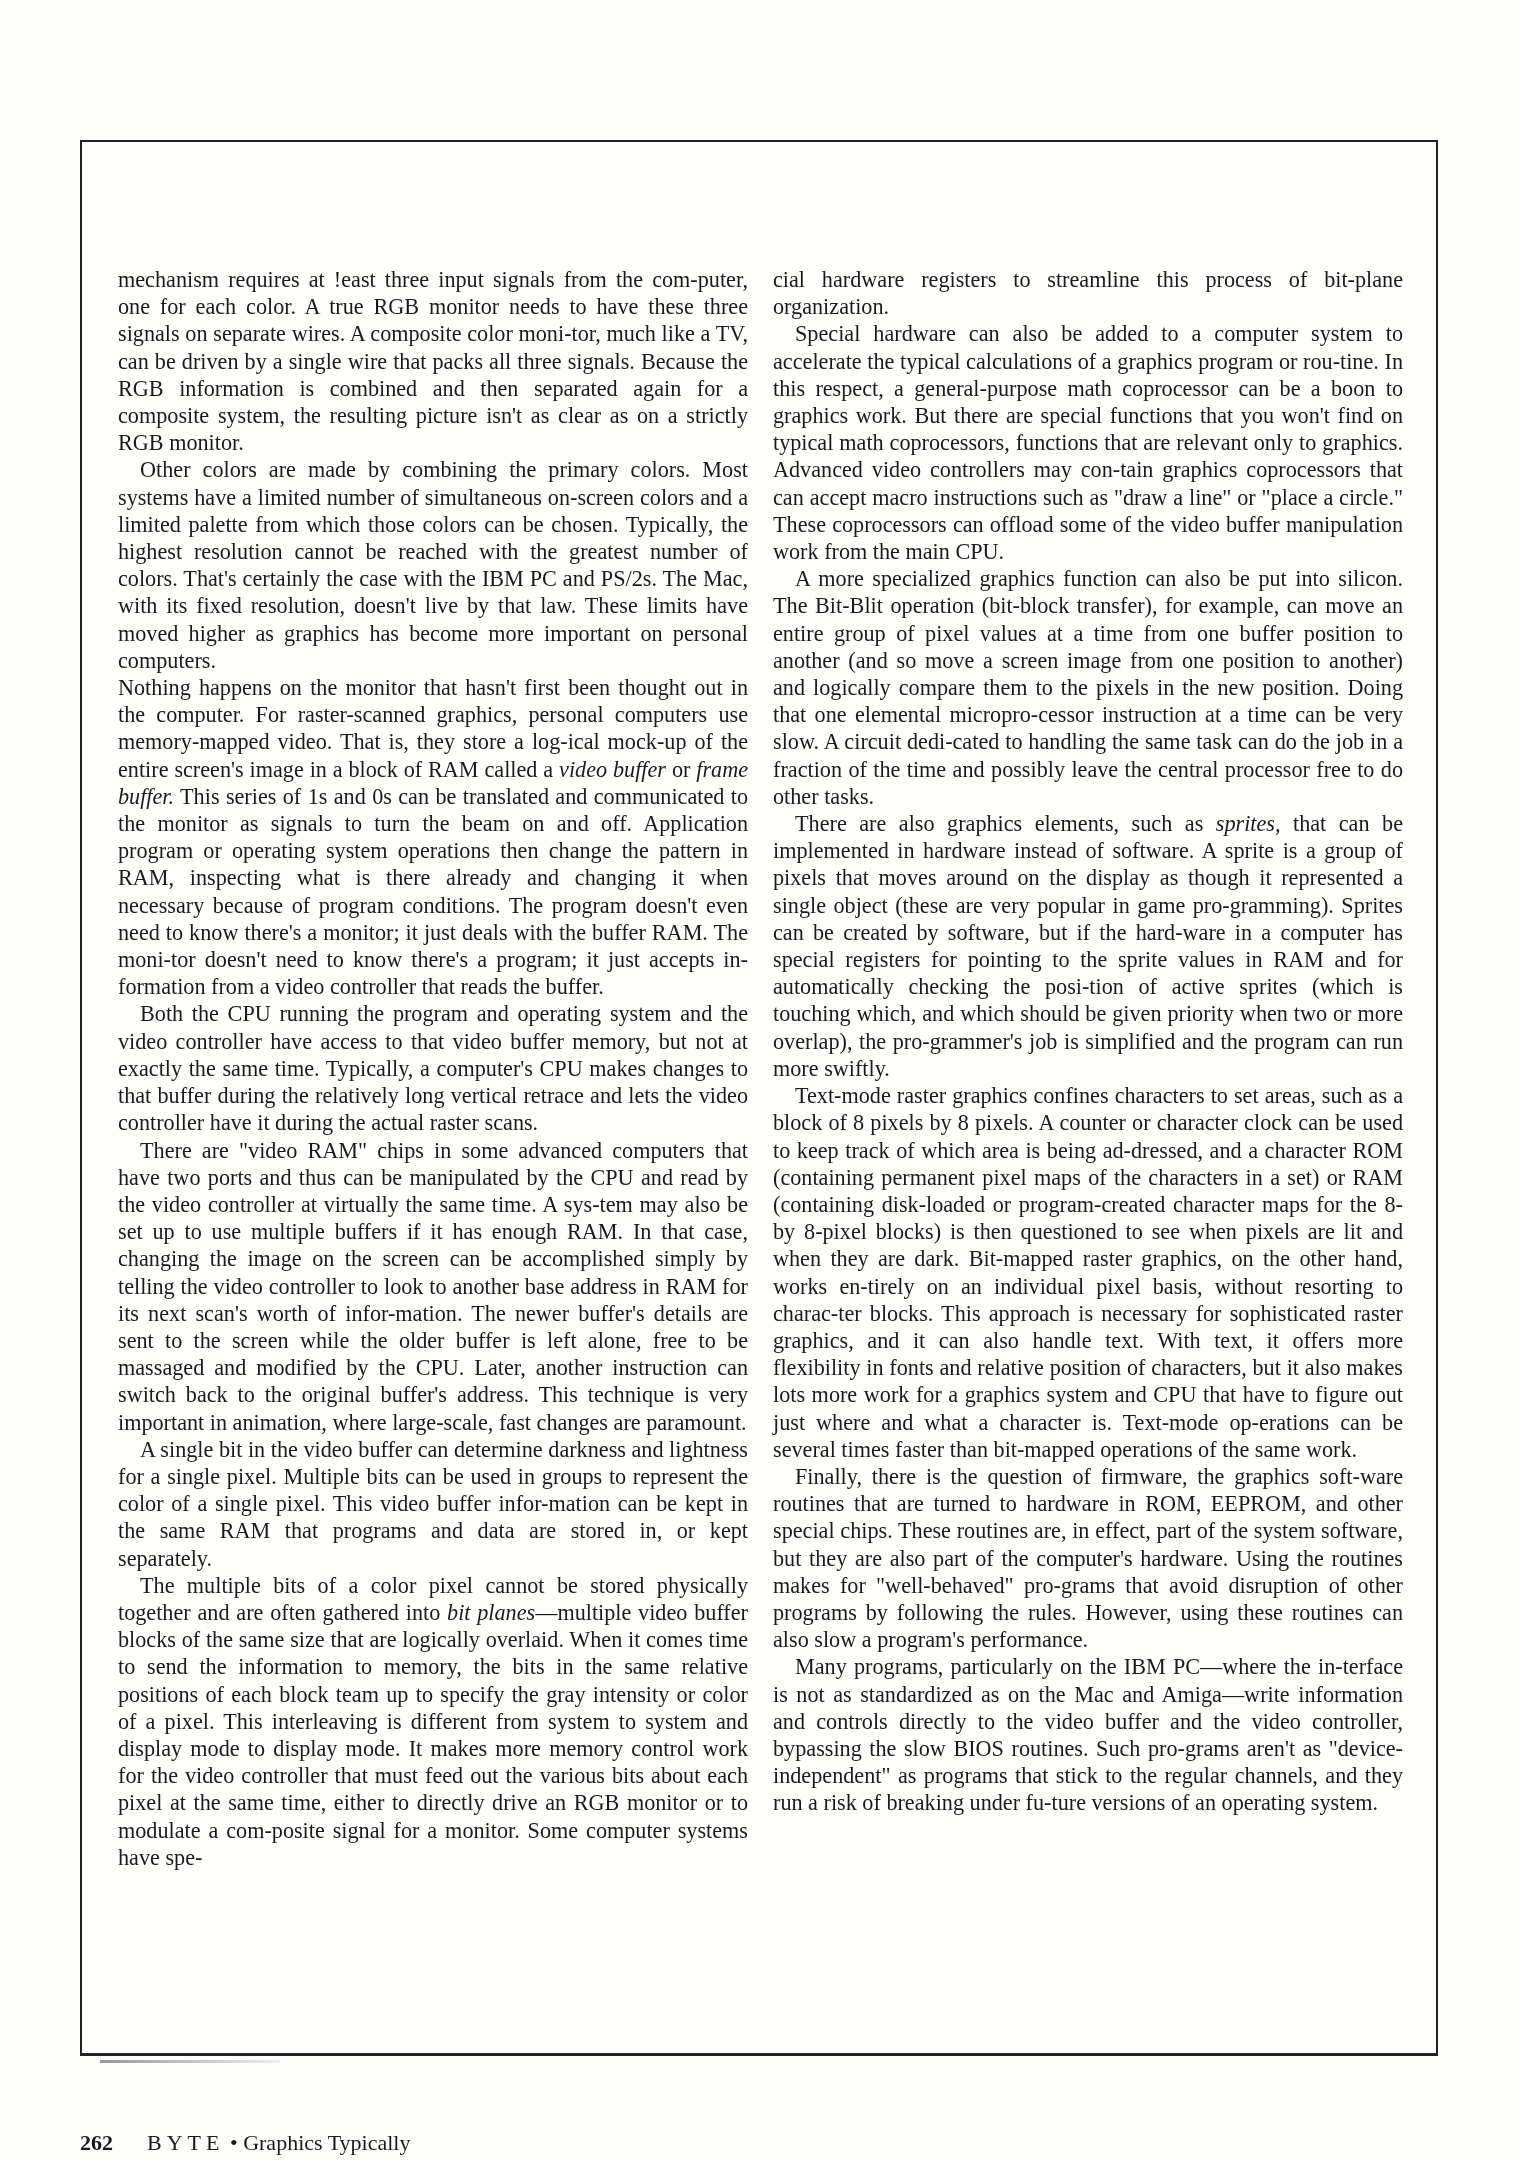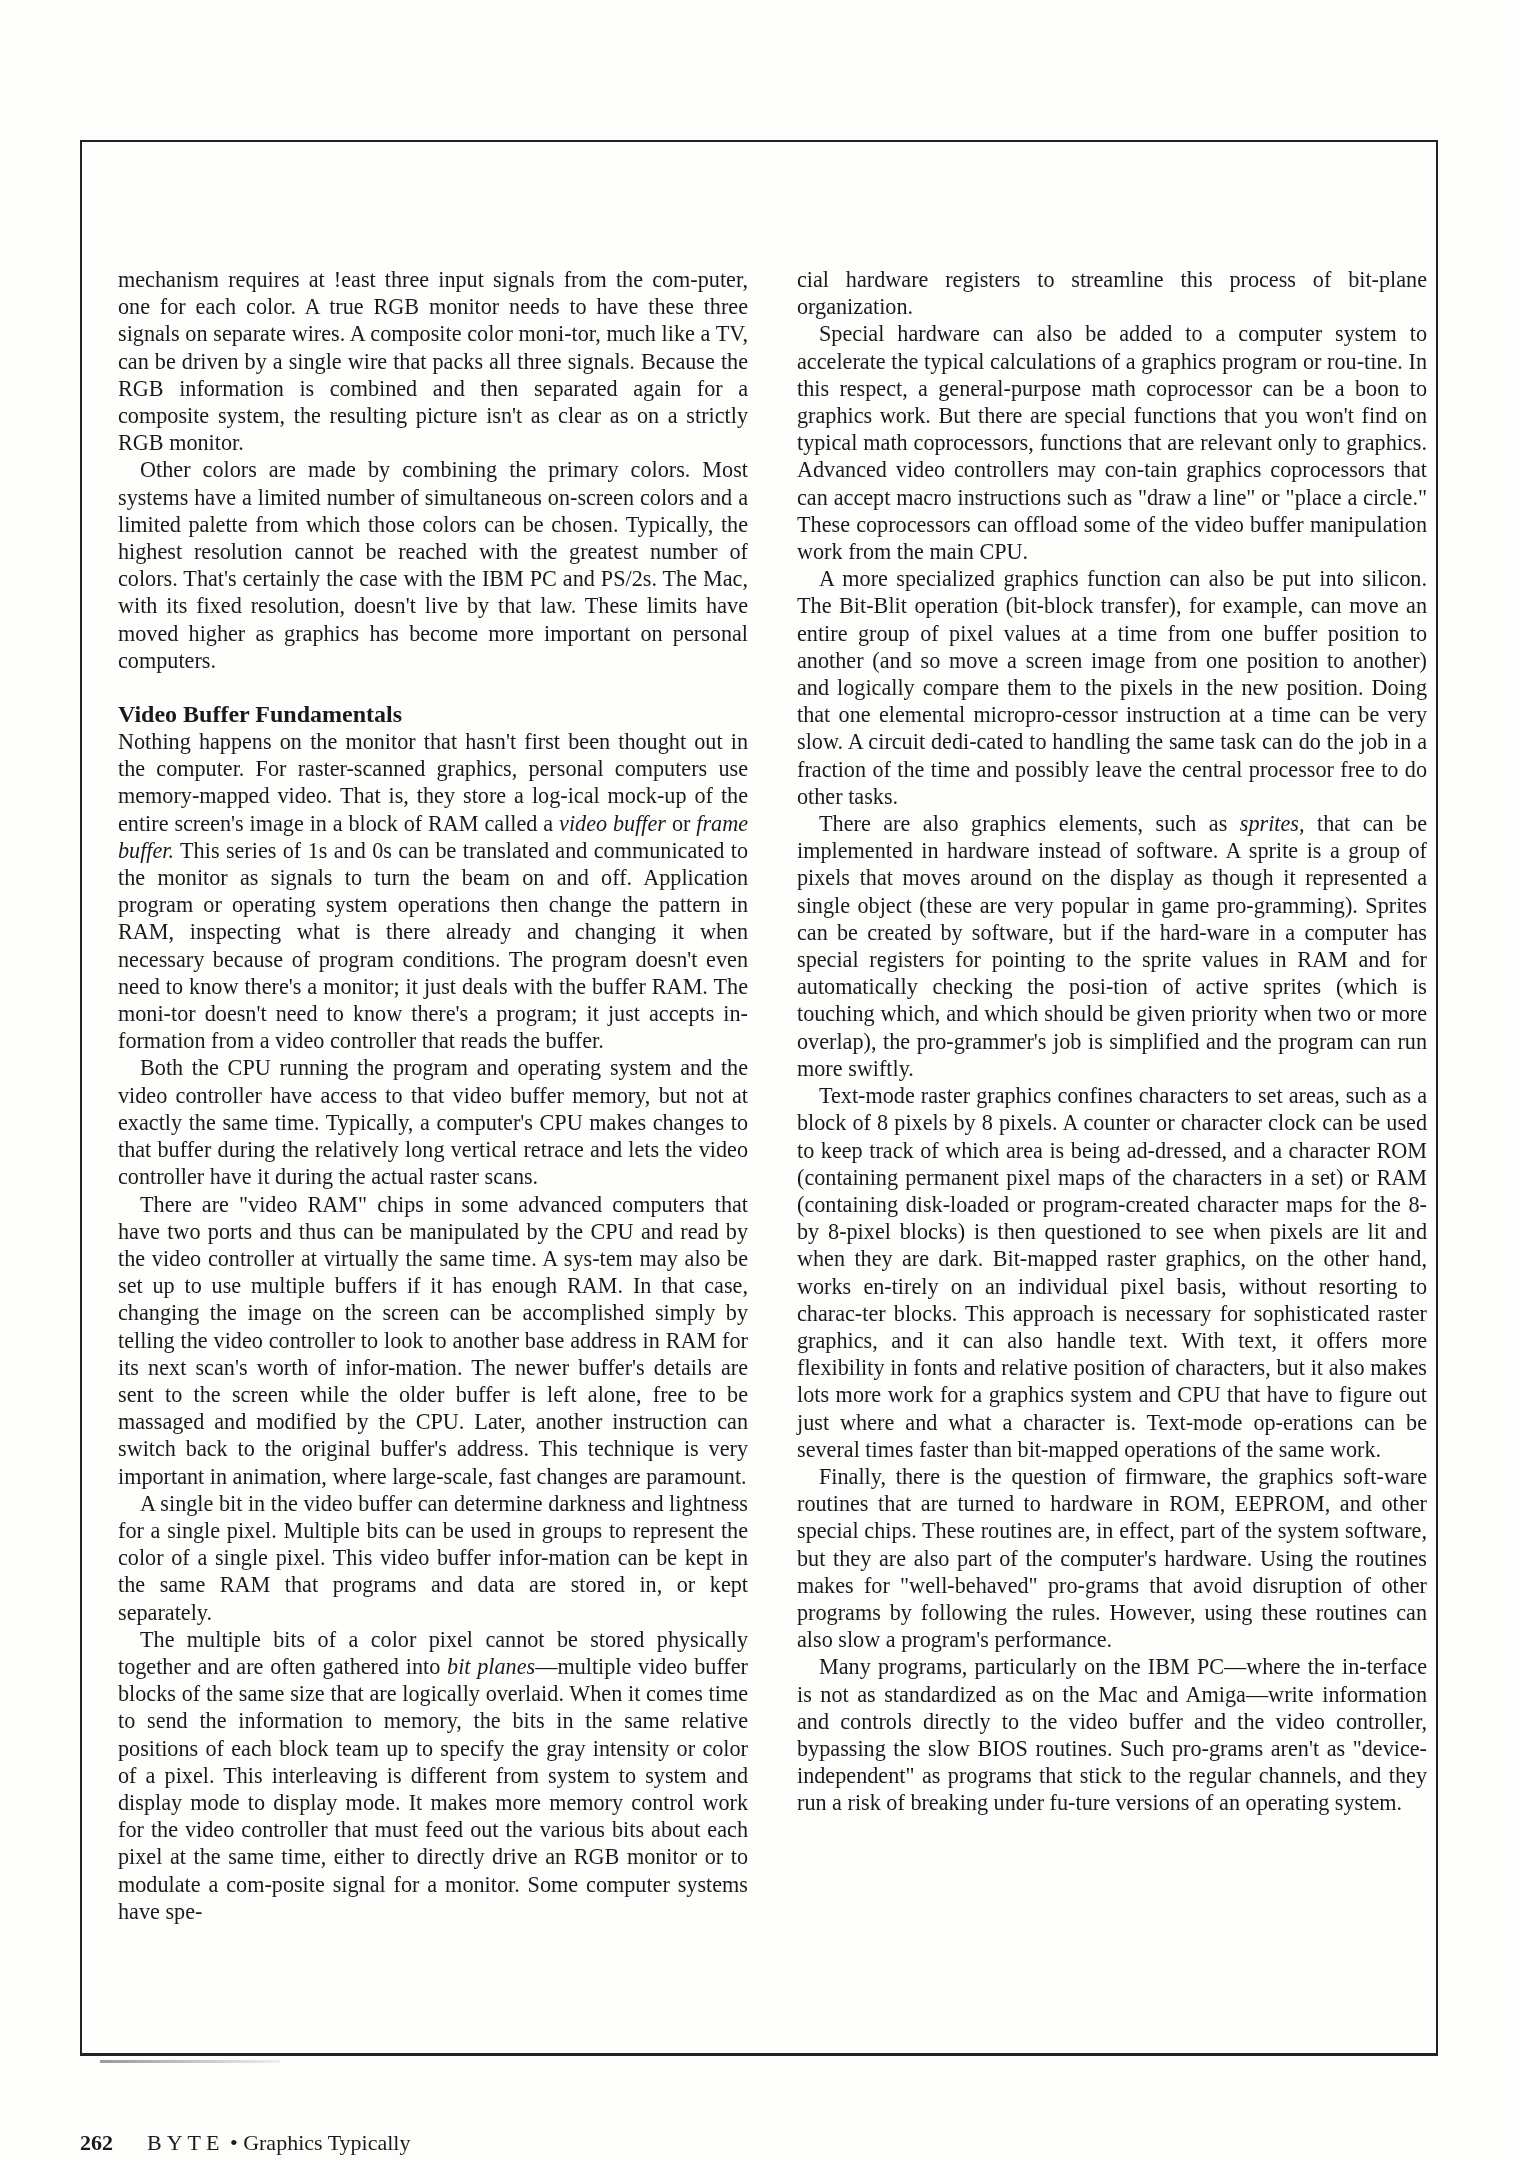--- a/index.html
+++ b/index.html
@@ -4,39 +4,38 @@
 <style>
   html, body { margin: 0; padding: 0; background: #fdfdfb; }
   body { width: 1519px; height: 2160px; position: relative; overflow: hidden;
          font-family: "Liberation Serif", serif; color: #1a1a1a; }
   .frame { position: absolute; left: 80px; top: 140px; width: 1358px; height: 1916px;
            border-top: 2px solid #222; border-left: 2px solid #222; border-right: 2px solid #222; border-bottom: 3px solid #222;
            box-sizing: border-box; background: #fefefc; }
   .shadow { position: absolute; left: 100px; top: 2060px; width: 180px; height: 3px; background: linear-gradient(90deg,#999,#eee); }
   .col { position: absolute; top: 266px; width: 630px; font-size: 22.2px; line-height: 27.2px; text-align: justify; }
   .col.left { left: 118px; }
-  .col.right { left: 773px; margin-left: 24px; }
+  .col.right { left: 773px; }
   .col p { margin: 0; text-indent: 22px; }
   .col p.noindent { text-indent: 0; }
   .col h3 { margin: 26px 0 0 0; font-size: 24px; font-weight: bold; line-height: 28px; }
   .col em { font-style: italic; }
   .footer { position: absolute; left: 80px; top: 2130px; font-size: 22px; white-space: pre; }
   .footer .pg { font-weight: bold; margin-right: 20px; }
   .footer .mag { letter-spacing: 5px; margin-left: 14px; }
 </style>
 </head>
 <body>
 
 <div class="frame"></div>
 <div class="shadow"></div>
 
 <div class="col left">
   <p class="noindent">mechanism requires at !east three input signals from the com-puter, one for each color. A true RGB monitor needs to have these three signals on separate wires. A composite color moni-tor, much like a TV, can be driven by a single wire that packs all three signals. Because the RGB information is combined and then separated again for a composite system, the resulting picture isn't as clear as on a strictly RGB monitor.</p>
   <p>Other colors are made by combining the primary colors. Most systems have a limited number of simultaneous on-screen colors and a limited palette from which those colors can be chosen. Typically, the highest resolution cannot be reached with the greatest number of colors. That's certainly the case with the IBM PC and PS/2s. The Mac, with its fixed resolution, doesn't live by that law. These limits have moved higher as graphics has become more important on personal computers.</p>
-  <h3>Video Buffer Fundamentals</h3>
   <p class="noindent"><span>Nothing happens on the monitor that hasn't first been thought out in the computer. For raster-scanned graphics, personal computers use memory-mapped video. That is, they store a log-ical mock-up of the entire screen's image in a block of RAM called a </span><em>video buffer</em><span> or </span><em>frame buffer.</em><span> This series of 1s and 0s can be translated and communicated to the monitor as signals to turn the beam on and off. Application program or operating system operations then change the pattern in RAM, inspecting what is there already and changing it when necessary because of program conditions. The program doesn't even need to know there's a monitor; it just deals with the buffer RAM. The moni-tor doesn't need to know there's a program; it just accepts in-formation from a video controller that reads the buffer.</span></p>
   <p>Both the CPU running the program and operating system and the video controller have access to that video buffer memory, but not at exactly the same time. Typically, a computer's CPU makes changes to that buffer during the relatively long vertical retrace and lets the video controller have it during the actual raster scans.</p>
   <p>There are "video RAM" chips in some advanced computers that have two ports and thus can be manipulated by the CPU and read by the video controller at virtually the same time. A sys-tem may also be set up to use multiple buffers if it has enough RAM. In that case, changing the image on the screen can be accomplished simply by telling the video controller to look to another base address in RAM for its next scan's worth of infor-mation. The newer buffer's details are sent to the screen while the older buffer is left alone, free to be massaged and modified by the CPU. Later, another instruction can switch back to the original buffer's address. This technique is very important in animation, where large-scale, fast changes are paramount.</p>
   <p>A single bit in the video buffer can determine darkness and lightness for a single pixel. Multiple bits can be used in groups to represent the color of a single pixel. This video buffer infor-mation can be kept in the same RAM that programs and data are stored in, or kept separately.</p>
   <p><span>The multiple bits of a color pixel cannot be stored physically together and are often gathered into </span><em>bit planes</em><span>—multiple video buffer blocks of the same size that are logically overlaid. When it comes time to send the information to memory, the bits in the same relative positions of each block team up to specify the gray intensity or color of a pixel. This interleaving is different from system to system and display mode to display mode. It makes more memory control work for the video controller that must feed out the various bits about each pixel at the same time, either to directly drive an RGB monitor or to modulate a com-posite signal for a monitor. Some computer systems have spe-</span></p>
 </div>
 
 <div class="col right">
   <p class="noindent">cial hardware registers to streamline this process of bit-plane organization.</p>
   <p>Special hardware can also be added to a computer system to accelerate the typical calculations of a graphics program or rou-tine. In this respect, a general-purpose math coprocessor can be a boon to graphics work. But there are special functions that you won't find on typical math coprocessors, functions that are relevant only to graphics. Advanced video controllers may con-tain graphics coprocessors that can accept macro instructions such as "draw a line" or "place a circle." These coprocessors can offload some of the video buffer manipulation work from the main CPU.</p>

